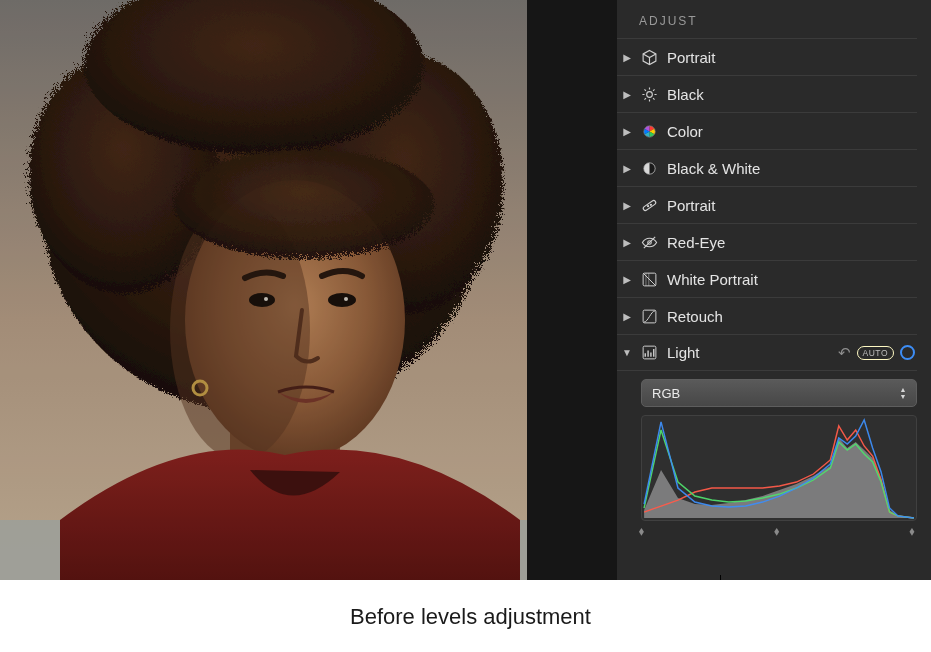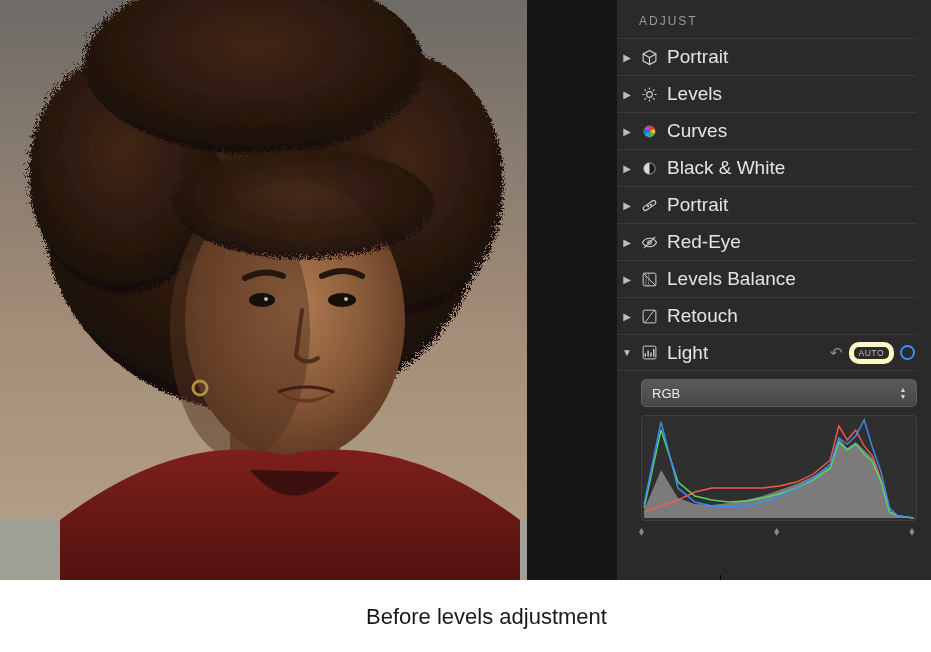--- a/index.html
+++ b/index.html
@@ -67,31 +67,31 @@
   .icon {
     width: 20px;
     height: 20px;
     display: inline-flex;
     align-items: center;
     justify-content: center;
     color: #cfcfcf;
     margin-right: 8px;
   }
   .icon svg { width: 17px; height: 17px; }
-  .label { color: #e4e4e4; font-size: 19px; }
+  .label { color: #e4e4e4; font-size: 15px; }
   .row-actions {
     position: absolute;
     right: 2px;
     display: flex;
     align-items: center;
     gap: 6px;
   }
   .reset { color: #8e8e8e; font-size: 15px; cursor: pointer; }
   .auto-pill {
-    border: 5px solid #fef9c3;
+    border: 1px solid #fef9c3;
     border-radius: 10px;
     font-size: 8.5px;
     letter-spacing: 0.5px;
     color: #bcbcbc;
     padding: 1px 5px;
     cursor: pointer;
   }
   .ring {
     width: 15px; height: 15px;
     border: 2px solid #3d8df5;
@@ -156,21 +156,21 @@
 
   .caption-area {
     position: absolute;
     left: 0; right: 0;
     top: 580px;
     height: 72px;
     background: #fff;
   }
   .caption {
     position: absolute;
-    left: 366px;
+    left: 350px;
     top: 24px;
     font-size: 22px;
     color: #1a1a1a;
   }
   .callout-line {
     position: absolute;
     left: 720px;
     top: 575px;
     width: 1px;
     height: 32px;
@@ -268,21 +268,21 @@
     </div>
 
     <div class="row">
       <span class="chev">▶</span>
       <span class="icon">
         <svg viewBox="0 0 24 24" fill="none" stroke="currentColor" stroke-width="1.6">
             <circle cx="12" cy="12" r="4"></circle>
             <path d="M12 2v3M12 19v3M2 12h3M19 12h3M4.9 4.9l2.1 2.1M17 17l2.1 2.1M4.9 19.1 7 17M17 7l2.1-2.1"></path>
           </svg>
       </span>
-      <span class="label">Levels</span>
+      <span class="label">Black</span>
     </div>
 
     <div class="row">
       <span class="chev">▶</span>
       <span class="icon">
         <svg viewBox="0 0 24 24">
             <defs>
               <radialGradient id="cw">
                 <stop offset="0" stop-color="#fff"></stop>
                 <stop offset="1" stop-color="#fff" stop-opacity="0"></stop>
@@ -292,21 +292,21 @@
             <path d="M0 0 L0 -8 A8 8 0 0 1 6.9 -4 Z" fill="#ff3b30"></path>
             <path d="M0 0 L6.9 -4 A8 8 0 0 1 6.9 4 Z" fill="#ffcc00"></path>
             <path d="M0 0 L6.9 4 A8 8 0 0 1 0 8 Z" fill="#34c759"></path>
             <path d="M0 0 L0 8 A8 8 0 0 1 -6.9 4 Z" fill="#30b0c7"></path>
             <path d="M0 0 L-6.9 4 A8 8 0 0 1 -6.9 -4 Z" fill="#007aff"></path>
             <path d="M0 0 L-6.9 -4 A8 8 0 0 1 0 -8 Z" fill="#af52de"></path>
           </g>
           <circle cx="12" cy="12" r="8" fill="none" stroke="#888" stroke-width="0.8"></circle>
         </svg>
       </span>
-      <span class="label">Curves</span>
+      <span class="label">Color</span>
     </div>
 
     <div class="row">
       <span class="chev">▶</span>
       <span class="icon">
         <svg viewBox="0 0 24 24">
             <circle cx="12" cy="12" r="8" fill="#d8d8d8"></circle>
             <path d="M12 4 a8 8 0 0 1 0 16 z" fill="#1a1a1a"></path>
             <circle cx="12" cy="12" r="8" fill="none" stroke="#bbb" stroke-width="1"></circle>
           </svg>
@@ -340,21 +340,21 @@
 
     <div class="row">
       <span class="chev">▶</span>
       <span class="icon">
         <svg viewBox="0 0 24 24" fill="none" stroke="currentColor" stroke-width="1.4">
             <rect x="3" y="3" width="18" height="18" rx="2"></rect>
             <path d="M3 3 21 21"></path>
             <path d="M7 3v18M11 3v18" opacity="0.5"></path>
           </svg>
       </span>
-      <span class="label">Levels Balance</span>
+      <span class="label">White Portrait</span>
     </div>
 
     <div class="row">
       <span class="chev">▶</span>
       <span class="icon">
         <svg viewBox="0 0 24 24" fill="none" stroke="currentColor" stroke-width="1.4">
             <rect x="3" y="3" width="18" height="18" rx="2"></rect>
             <path d="M4 20 C10 20 14 4 20 4"></path>
           </svg>
       </span>

